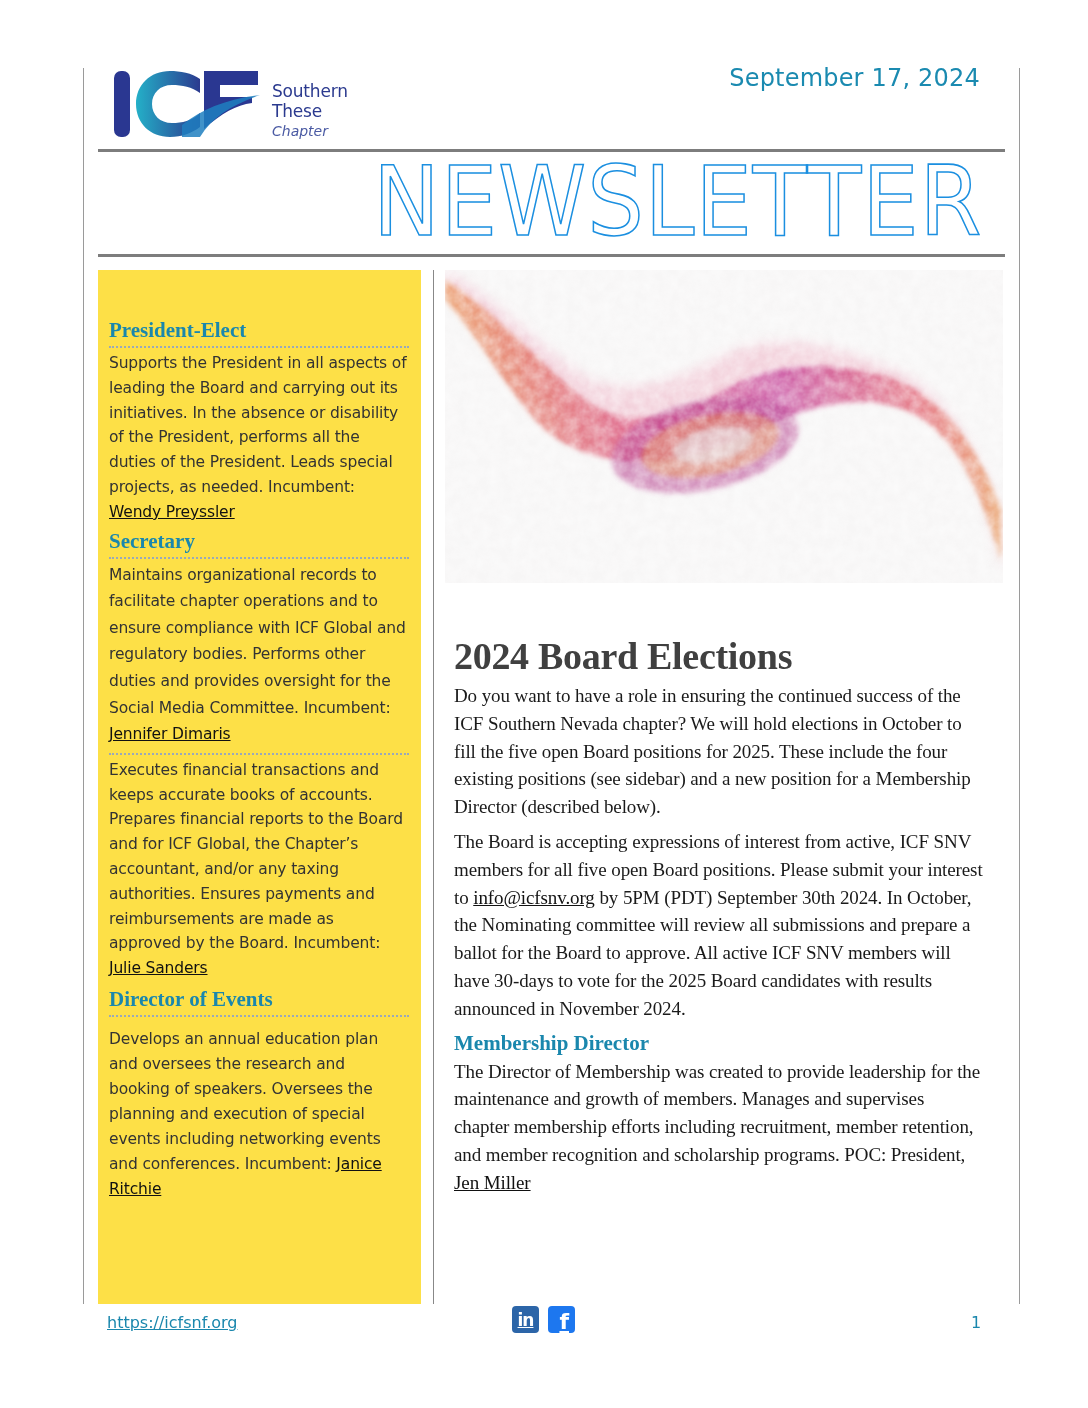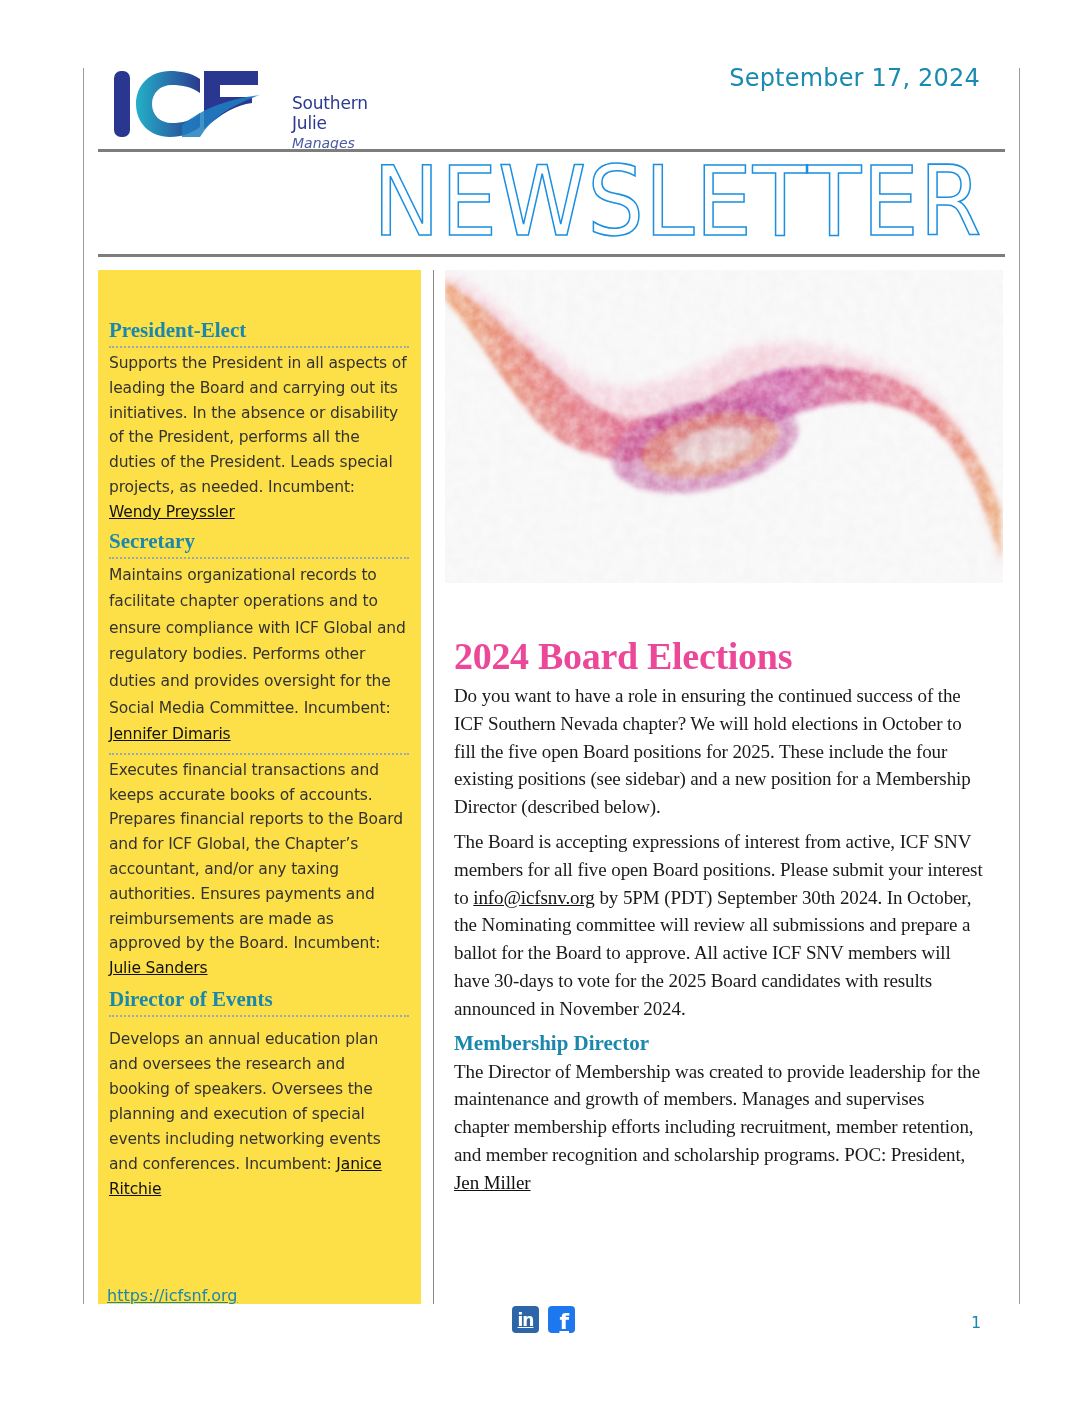--- a/index.html
+++ b/index.html
@@ -10,21 +10,21 @@
   #frame-left { left: 83px; top: 68px; height: 1236px; }
   #frame-right { left: 1019px; top: 68px; height: 1236px; }
 
   .hrule { position: absolute; left: 98px; width: 907px; height: 3px; background: #7d7d7d; }
   #rule-top { top: 149px; }
   #rule-bottom { top: 254px; }
 
   
   #logo { position: absolute; left: 112px; top: 69px; width: 270px; height: 72px; }
   #logo .logo-mark { position: absolute; left: 0; top: 0; width: 150px; height: 70px; }
-  #logo .logo-text { position: absolute; left: 160px; top: 24px; font-family: "DejaVu Sans", sans-serif; color: #2b3a8f; line-height: 20px; margin-left: 20px; }
+  #logo .logo-text { position: absolute; left: 160px; top: 12px; font-family: "DejaVu Sans", sans-serif; color: #2b3a8f; line-height: 20px; }
   #logo .logo-text .l1, #logo .logo-text .l2 { font-size: 17px; display: block; letter-spacing: -0.2px; }
   #logo .logo-text .l3 { font-size: 14px; font-style: italic; display: block; color: #4a5aa3; font-weight: 300; }
 
   #date { position: absolute; right: 108px; top: 64px; font-family: "DejaVu Sans", sans-serif; font-size: 24px; color: #1a8ab0; letter-spacing: 0.2px; }
 
   #masthead { position: absolute; left: 98px; width: 907px; top: 150px; height: 100px; text-align: right;
     font-family: "DejaVu Sans", sans-serif; font-weight: 200; font-size: 96px; line-height: 104px; color: #1b8fe0; letter-spacing: 1px;
     -webkit-text-stroke: 0; }
   #masthead span { display: inline-block; transform: scaleX(0.93); font-weight: normal;
     color: transparent; -webkit-text-stroke: 1.6px #1b8fe0; }
@@ -43,26 +43,26 @@
   #sec-finance { margin-top: 5px; }
   #sec-events { margin-top: 4px; }
 
   #divider { position: absolute; left: 433px; top: 270px; width: 1px; height: 1034px; background: #888; }
 
   
   #hero { position: absolute; left: 445px; top: 270px; width: 558px; height: 313px; background: #f6f5f5; overflow: hidden; }
 
   
   .main { position: absolute; left: 454px; top: 630px; width: 530px; }
-  .main h1 { font-family: "Liberation Serif", serif; font-weight: bold; font-size: 38px; color: #ec4899; line-height: 52px; letter-spacing: -0.3px; }
+  .main h1 { font-family: "Liberation Serif", serif; font-weight: bold; font-size: 38px; color: #404040; line-height: 52px; letter-spacing: -0.3px; }
   .main p { font-family: "Liberation Serif", serif; font-size: 19px; line-height: 27.8px; color: #1a1a1a; margin-bottom: 7px; letter-spacing: -0.1px; }
   .main h2 { font-family: "Liberation Serif", serif; font-weight: bold; font-size: 21px; color: #1a87ad; line-height: 30px; margin-top: -2px; }
 
   
-  #footer-url { position: absolute; left: 107px; top: 1286px; font-family: "DejaVu Sans", sans-serif; font-size: 16px; color: #1a87ad; text-decoration: underline; }
+  #footer-url { position: absolute; left: 107px; top: 1313px; font-family: "DejaVu Sans", sans-serif; font-size: 16px; color: #1a87ad; text-decoration: underline; }
   #social { position: absolute; left: 512px; top: 1306px; display: flex; gap: 9px; }
   .soc { width: 27px; height: 27px; border-radius: 4px; color: #fff; font-family: "DejaVu Sans", sans-serif; font-weight: bold; display: flex; align-items: center; justify-content: center; }
   #linkedin { background: #2c65a8; font-size: 17px; letter-spacing: -1px; text-align: right; }
   #facebook { background: #1d77ef; font-size: 22px; align-items: flex-end; justify-content: flex-end; padding-right: 6px; line-height: 22px; }
   #page-num { position: absolute; left: 971px; top: 1313px; font-family: "DejaVu Sans", sans-serif; font-size: 16px; color: #1a87ad; }
 </style>
 </head>
 <body>
 
 <div id="frame-left" class="frame-line"></div>
@@ -76,22 +76,22 @@
         <stop offset="1" stop-color="#2b3a8f"></stop>
       </linearGradient>
     </defs>
     <rect x="2" y="2" width="16" height="66" rx="7" fill="#2a3791"></rect>
     <path d="M88 10 C80 4 68 2 58 2 C38 2 24 16 24 35 C24 54 38 68 58 68 C70 68 80 64 88 58 L88 44 C80 52 70 54 60 54 C48 54 40 46 40 35 C40 24 48 16 60 16 C70 16 80 18 88 24 Z" fill="url(#cg)"></path>
     <path d="M92 2 L146 2 L146 16 L108 16 L108 28 L140 28 L140 34 C124 36 110 44 92 60 Z" fill="#2a3791"></path>
     <path d="M70 56 C90 40 115 30 148 26 C120 36 100 48 88 68 L70 68 Z" fill="#1e7fc0" opacity="0.85"></path>
   </svg>
   <div class="logo-text">
     <span class="l1">Southern</span>
-    <span class="l2">Julie</span>
-    <span class="l3">Manages</span>
+    <span class="l2">These</span>
+    <span class="l3">Chapter</span>
   </div>
 </div>
 
 <div id="date">September 17, 2024</div>
 
 <div id="rule-top" class="hrule"></div>
 <div id="masthead"><span>NEWSLETTER</span></div>
 <div id="rule-bottom" class="hrule"></div>
 
 <aside id="sidebar">

